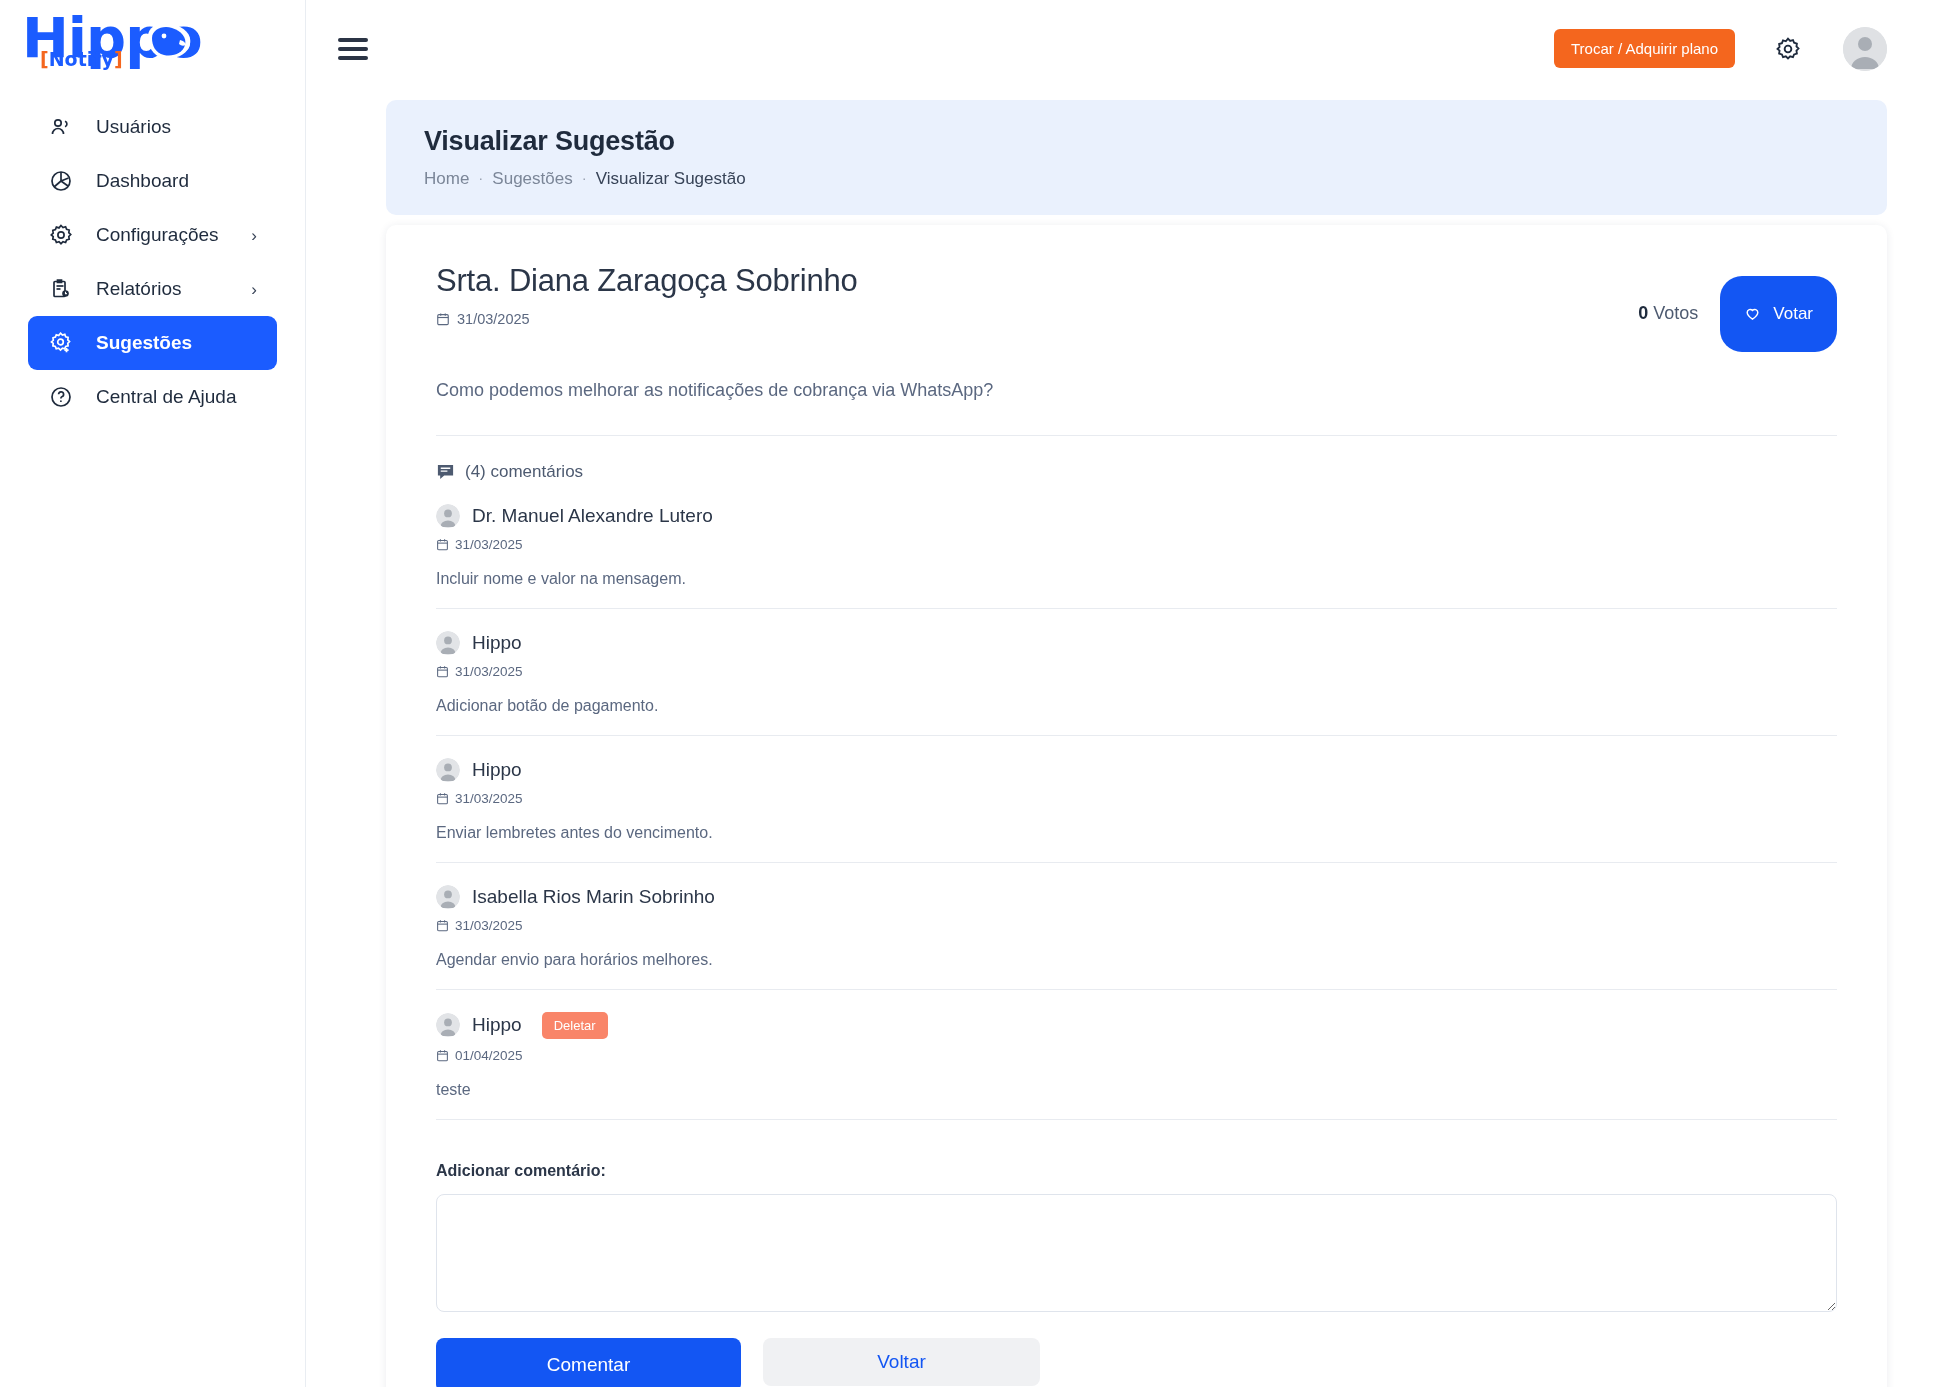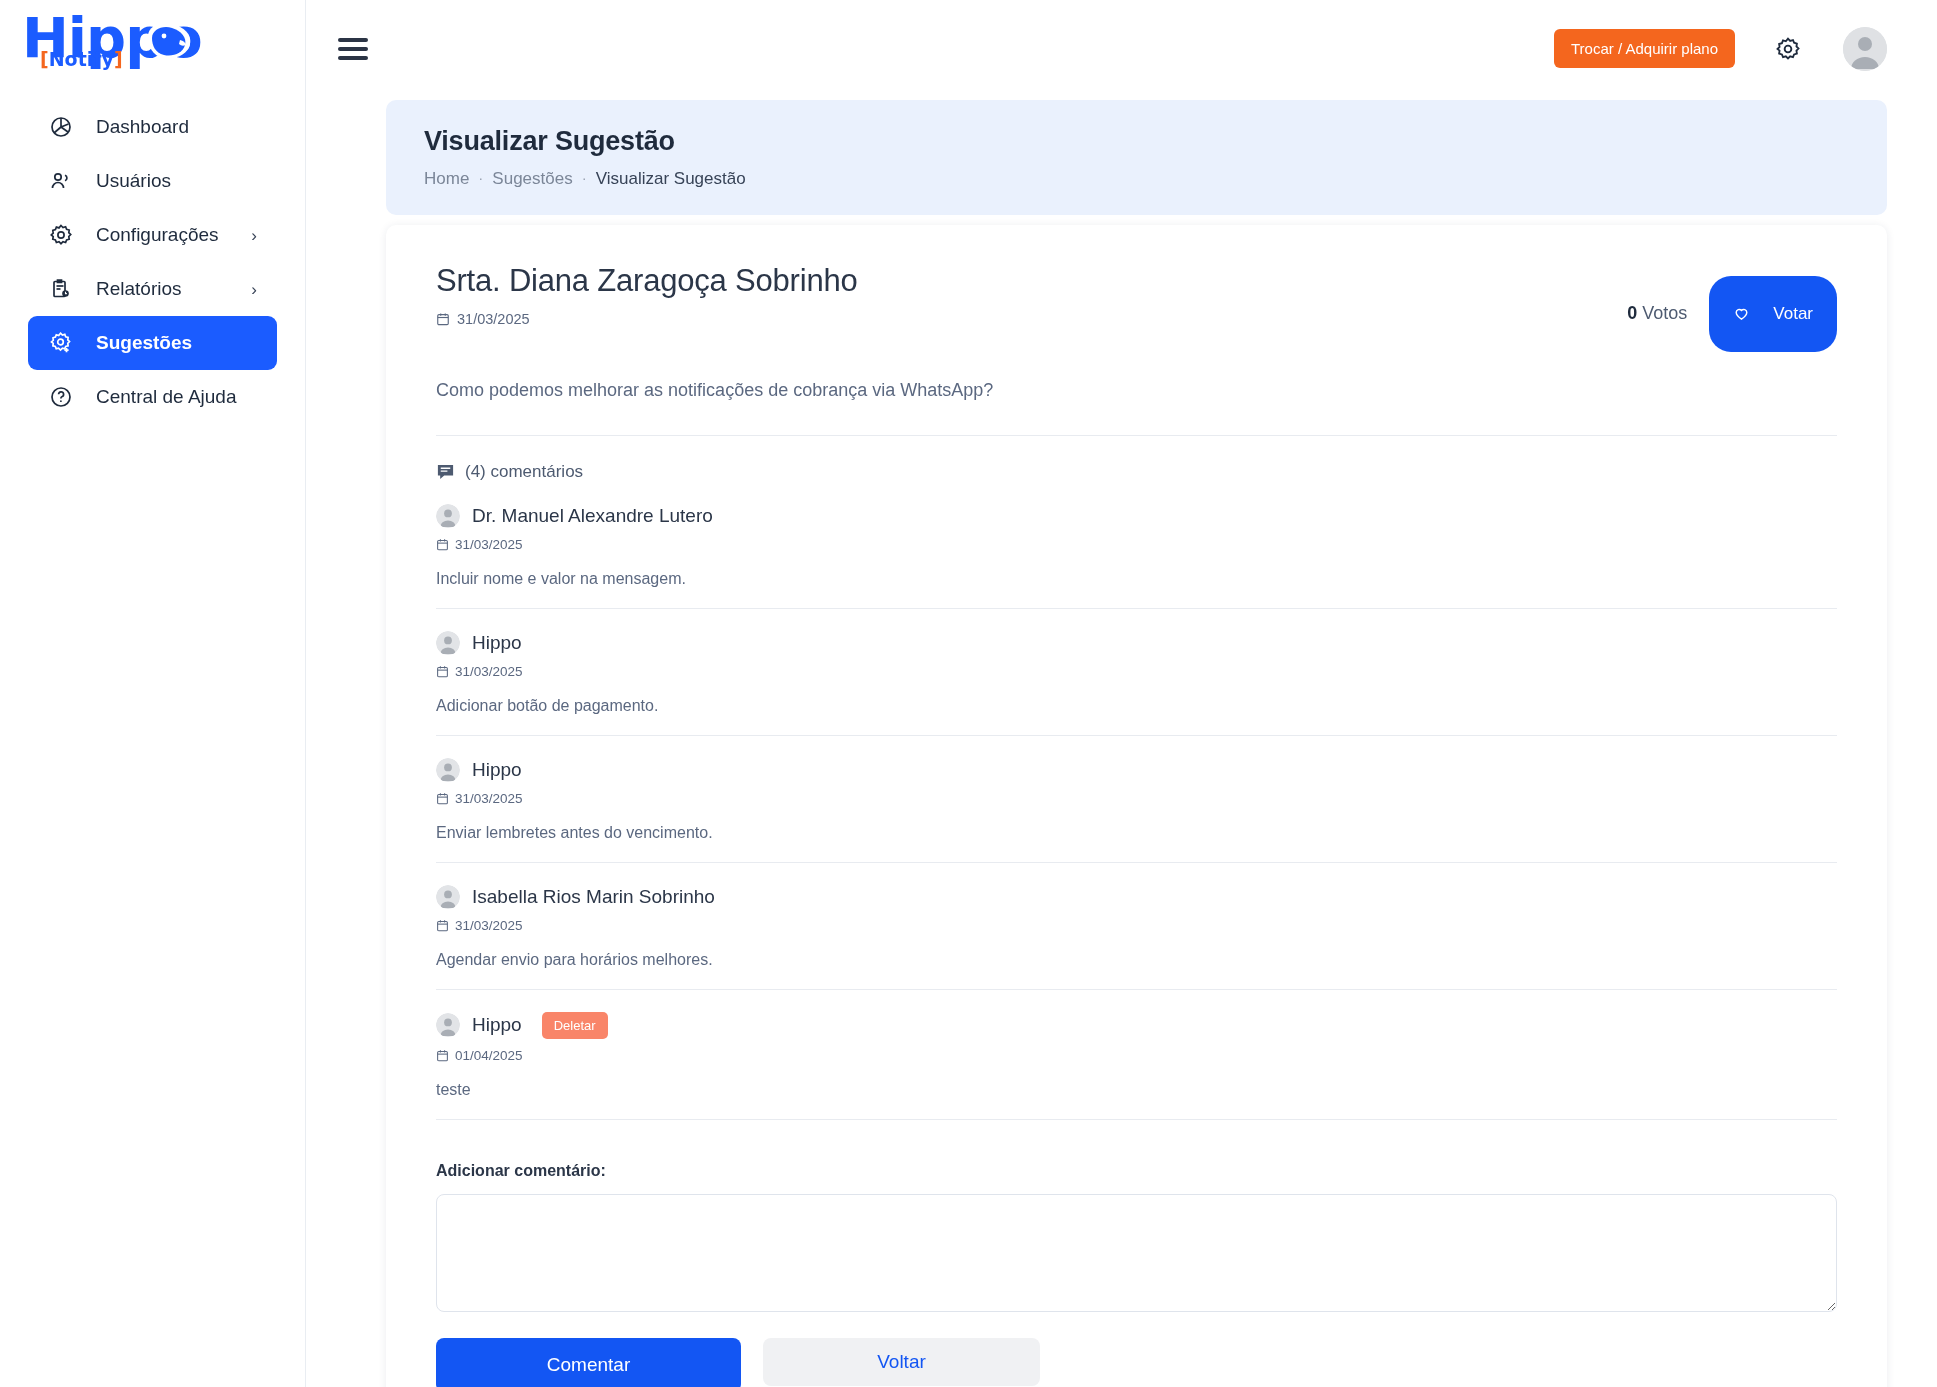--- a/index.html
+++ b/index.html
@@ -90,21 +90,21 @@
   .sugg-head { display: flex; align-items: flex-start; }
   .sugg-head-left { flex: 1; }
   .sugg-title { font-size: 31px; color: #2b3648; font-weight: 400; letter-spacing: -0.2px; }
   .date-line { display: flex; align-items: center; gap: 7px; margin-top: 12px; font-size: 14.5px; color: #5b6880; }
   .sugg-head-right { display: flex; align-items: center; gap: 22px; padding-top: 13px; }
   .votes { font-size: 18px; color: #4d5a70; }
   .votes b { color: #1f2b3d; font-weight: 700; }
   .vote-btn {
     background: #1356f3; color: #fff; border: none; border-radius: 22px;
     padding: 28px 24px; font-size: 17px; cursor: pointer;
-    display: flex; align-items: center; gap: 23px;
+    display: flex; align-items: center; gap: 12px;
     font-family: "Liberation Sans", sans-serif;
   }
 
   .sugg-desc { margin-top: 28px; font-size: 18px; color: #5b6880; }
 
   .divider { height: 1px; background: #e8ebf0; margin: 34px 0 0 0; }
 
   .comments-count { display: flex; align-items: center; gap: 10px; margin-top: 26px; font-size: 17px; color: #4d5a70; }
 
   .comment { padding: 22px 0 20px 0; border-bottom: 1px solid #e8ebf0; }
@@ -155,38 +155,38 @@
         <path d="M40 24 q5 1 6 5 q-4 2 -7 -1 z" fill="#ffffff"></path>
       </svg>
       <div class="logo-notify"><span class="brk">[</span><span>Notify</span><span class="brk">]</span></div>
     </div>
 
     <nav class="nav">
 
       <div class="nav-item">
         <span class="nav-ico">
           <svg width="24" height="24" viewBox="0 0 24 24" fill="none" stroke="#1f2b3d" stroke-width="1.7">
+            <circle cx="9" cy="8" r="3.2"></circle>
+              <path d="M3.5 19 a5.5 5.5 0 0 1 11 0"></path>
+            <path d="M16 6.2 a3 3 0 0 1 0 5.6"></path>
+          </svg>
+        </span>
+        <span class="nav-label">Usuários</span>
+      </div>
+
+      <div class="nav-item">
+        <span class="nav-ico">
+          <svg width="24" height="24" viewBox="0 0 24 24" fill="none" stroke="#1f2b3d" stroke-width="1.7">
             <circle cx="12" cy="12" r="9"></circle>
             <path d="M12 3 L12 12 L19.5 9"></path>
               <path d="M12 12 L5 18"></path>
               <path d="M12 12 L19 17"></path>
           </svg>
         </span>
         <span class="nav-label">Dashboard</span>
-      </div>
-
-      <div class="nav-item">
-        <span class="nav-ico">
-          <svg width="24" height="24" viewBox="0 0 24 24" fill="none" stroke="#1f2b3d" stroke-width="1.7">
-            <circle cx="9" cy="8" r="3.2"></circle>
-              <path d="M3.5 19 a5.5 5.5 0 0 1 11 0"></path>
-            <path d="M16 6.2 a3 3 0 0 1 0 5.6"></path>
-          </svg>
-        </span>
-        <span class="nav-label">Usuários</span>
       </div>
 
       <div class="nav-item">
         <span class="nav-ico">
           <svg width="24" height="24" viewBox="0 0 24 24" fill="none" stroke="#1f2b3d" stroke-width="1.7">
             <circle cx="12" cy="12" r="3.1"></circle>
             <path d="M12 2.5 l2 2 2.6-.8 1 2.5 2.6.8-.4 2.7 1.9 1.9-1.9 1.9.4 2.7-2.6.8-1 2.5-2.6-.8-2 2-2-2-2.6.8-1-2.5-2.6-.8.4-2.7L2.3 12l1.9-1.9-.4-2.7 2.6-.8 1-2.5 2.6.8z"></path>
           </svg>
         </span>
         <span class="nav-label">Configurações</span>

